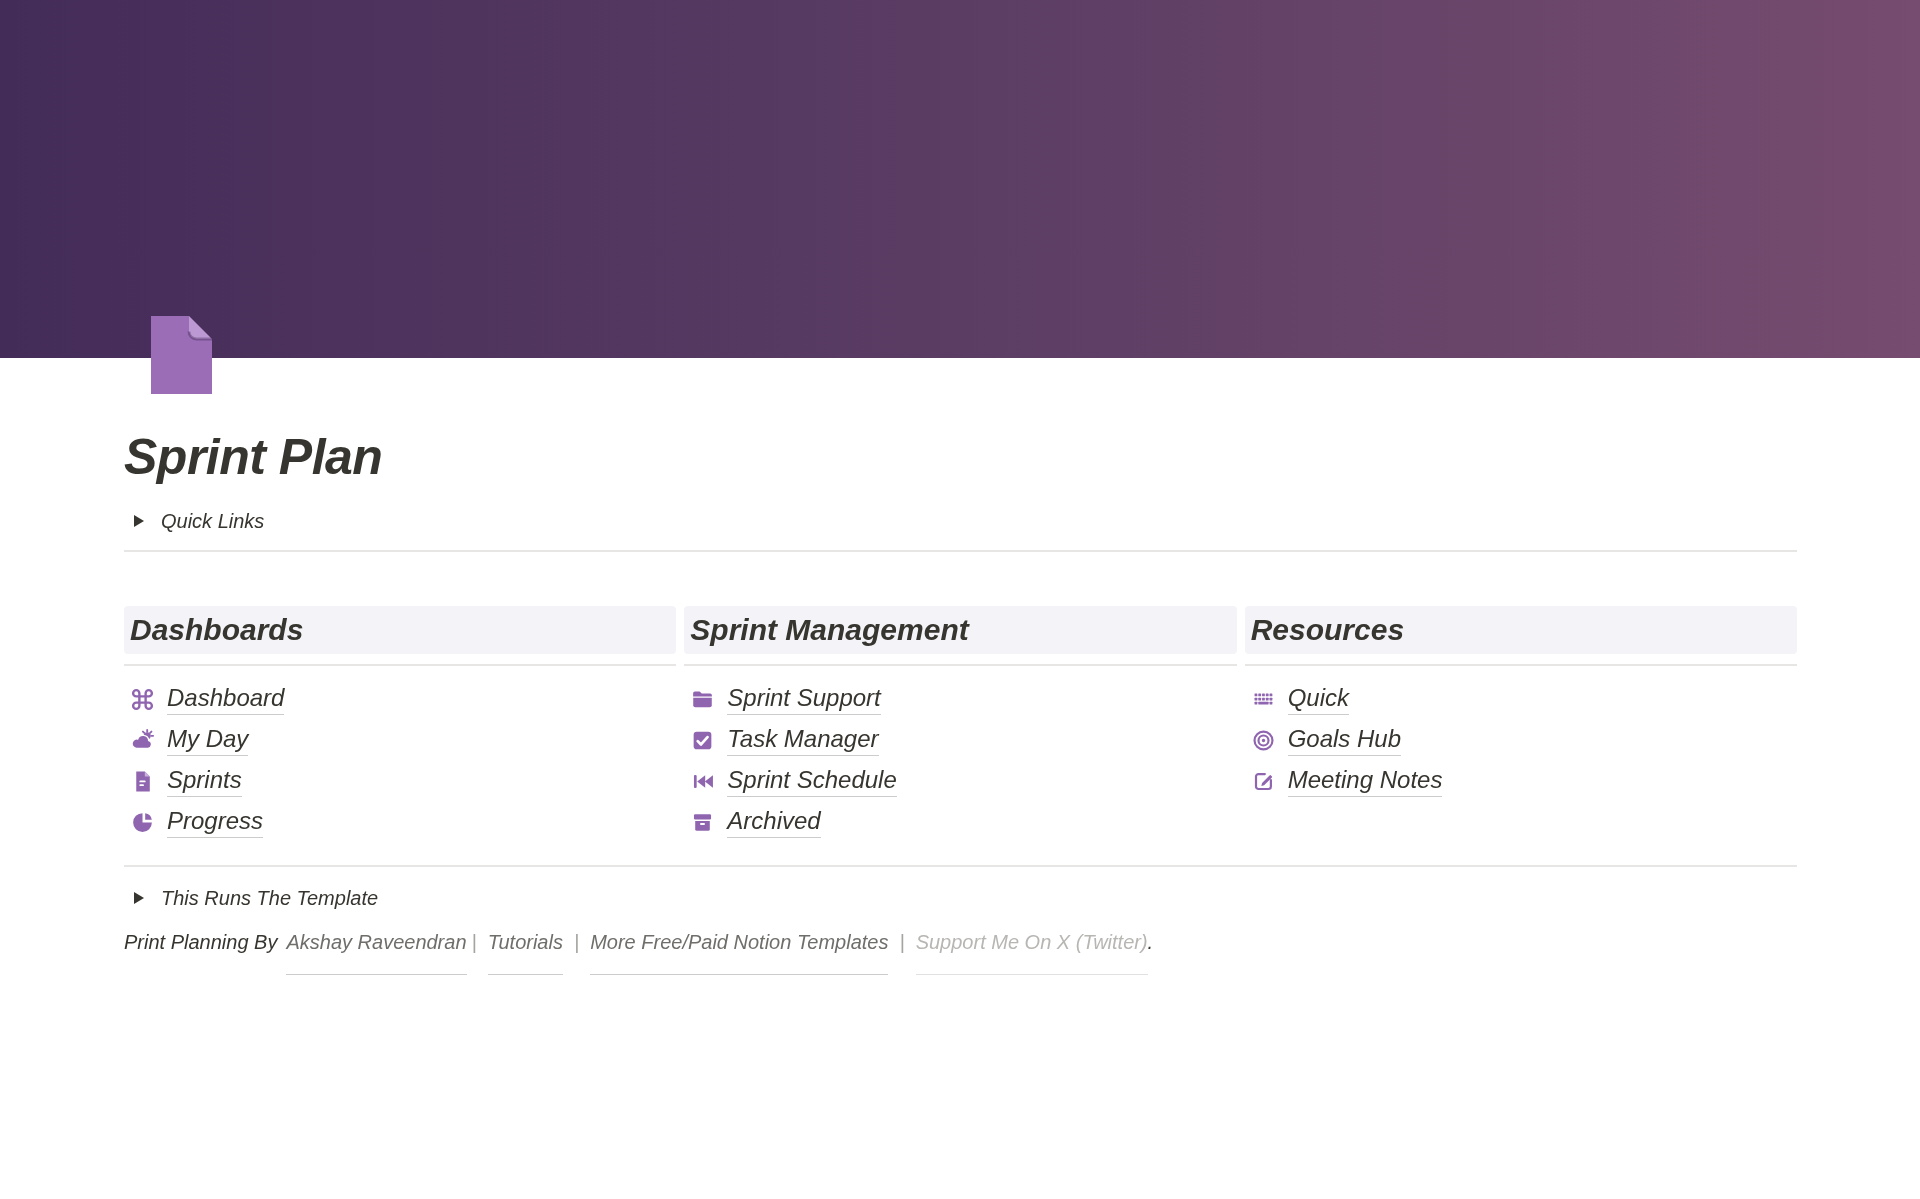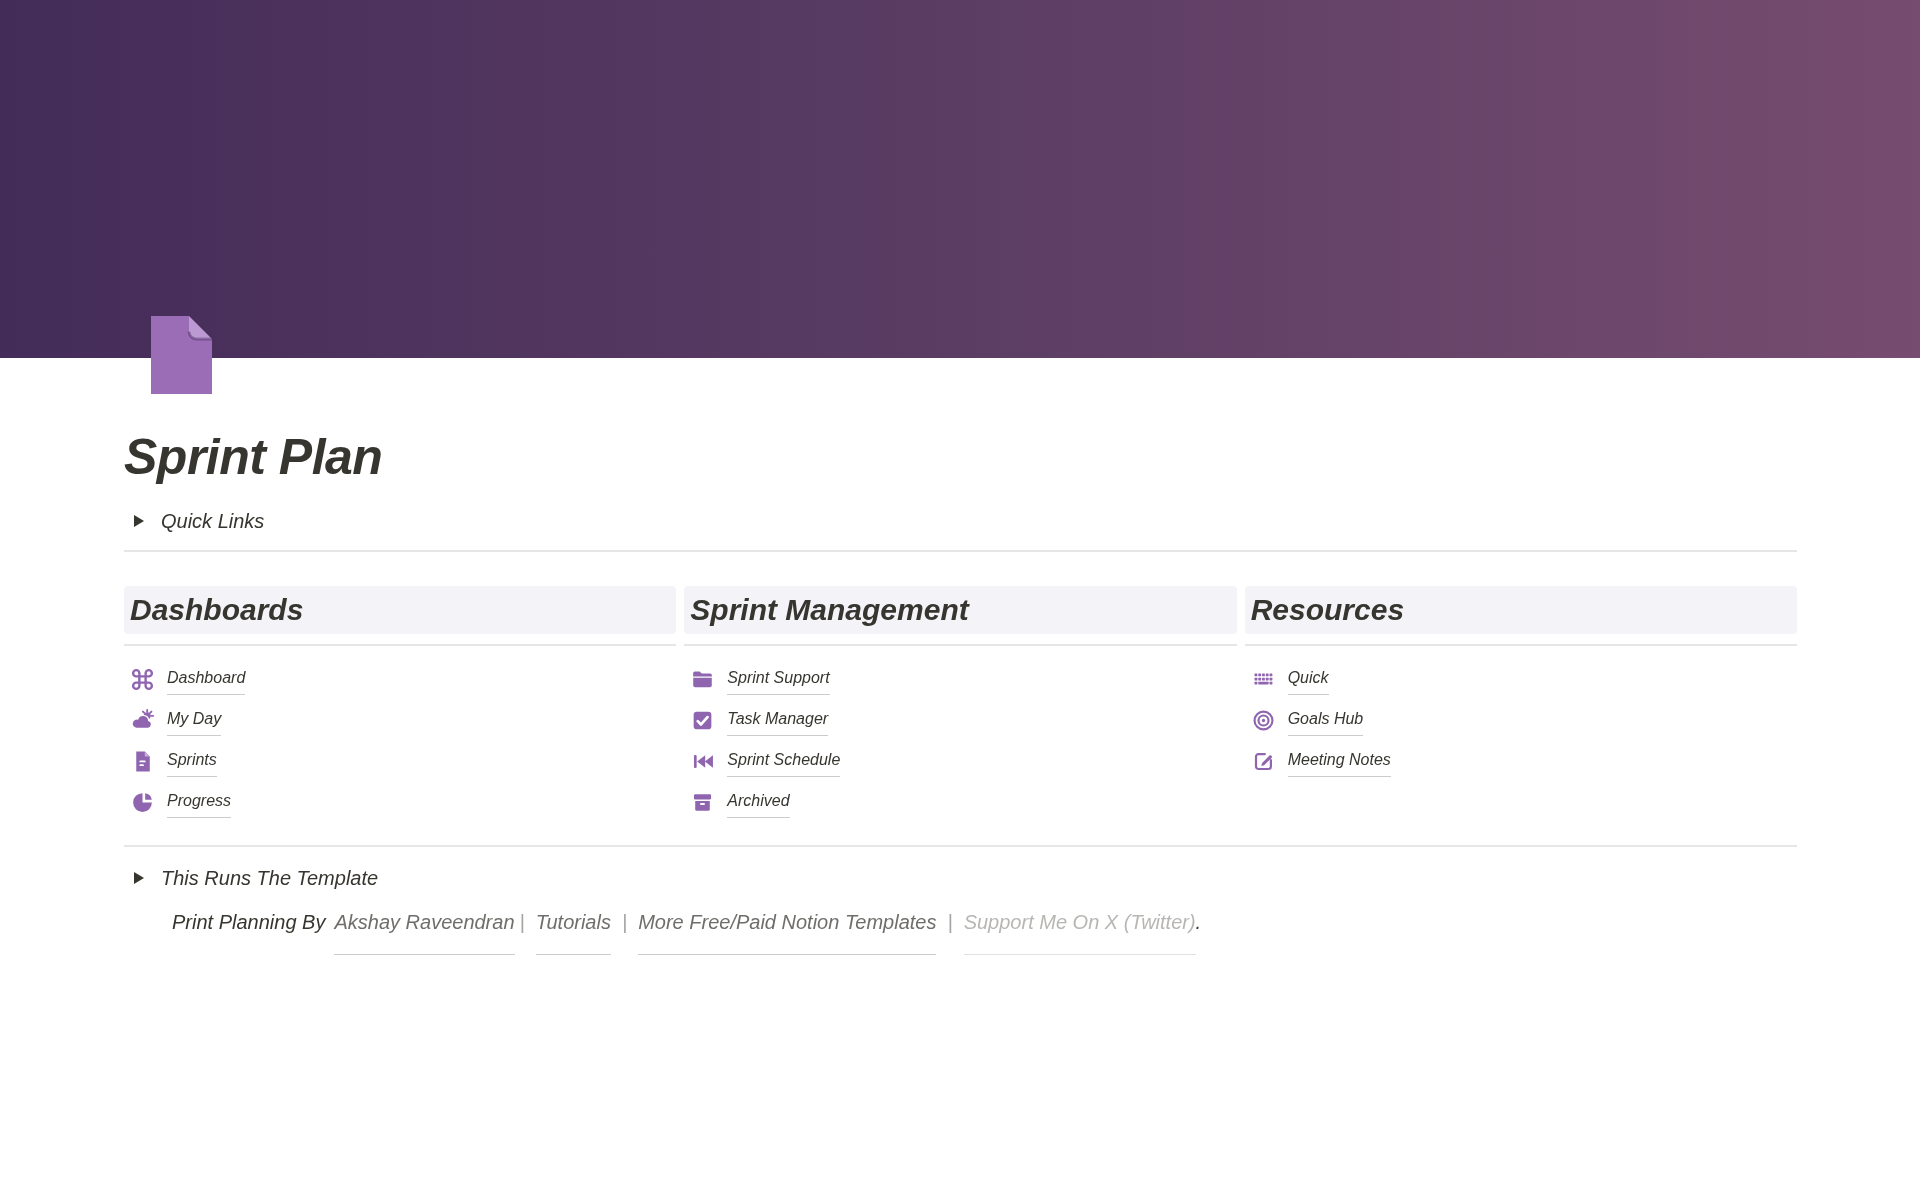--- a/index.html
+++ b/index.html
@@ -49,21 +49,21 @@
 
   .divider {
     border:none; height:0;
     border-top:2px solid var(--divider,#e7e6e4);
   }
   .divider.after-toggles { margin-top:14px; }
   .divider.before-bottom { margin-top:22px; }
 
   
   .columns {
-    margin-top:34px;
+    margin-top:54px;
     display:grid; grid-template-columns:repeat(3,1fr); column-gap:57px;gap:8px;
   }
   .col-heading {
     background:var(--heading-bg,#f4f3f7);
     border-radius:4px;
     height:48px; padding:6px 8px 6px 6px;
     font-size:30px; font-weight:700; line-height:36px;
     color:var(--text,#37352f);
   }
   .col-divider {
@@ -74,32 +74,32 @@
   .link-item {
     display:flex; align-items:center; height:41px;
     padding-left:6px; cursor:pointer;
   }
   .link-item .icon {
     width:25px; height:25px; margin-right:12px;
     flex:0 0 auto; color:var(--accent,#9065b0);
   }
   .icon svg { display:block; width:100%; height:100%; }
   .link-label {
-    font-size:16px; line-height:26px; color:var(--text,#37352f);
+    font-size:24px; line-height:26px; color:var(--text,#37352f);
     border-bottom:1.5px solid rgba(55,53,47,.25);
     padding-bottom:3px;
     text-decoration:none;
   }
 
   
   .bottom-toggle { margin-top:16px; }
   .footer {
     margin-top:15px;
     font-size:20px; line-height:28px;
-    display:flex; align-items:baseline; flex-wrap:nowrap;margin-left:48px;
+    display:flex; align-items:baseline; flex-wrap:nowrap;
   }
   .footer .plain { color:var(--text,#37352f); }
   .footer a { text-decoration:none; cursor:pointer; }
   .footer .flink {
     color:var(--muted-link,#6f6e6a);
     border-bottom:1.5px solid rgba(55,53,47,.25);
     padding-bottom:18px;
   }
   .footer .flink.faint {
     color:var(--faint-link,#b8b6b3);

